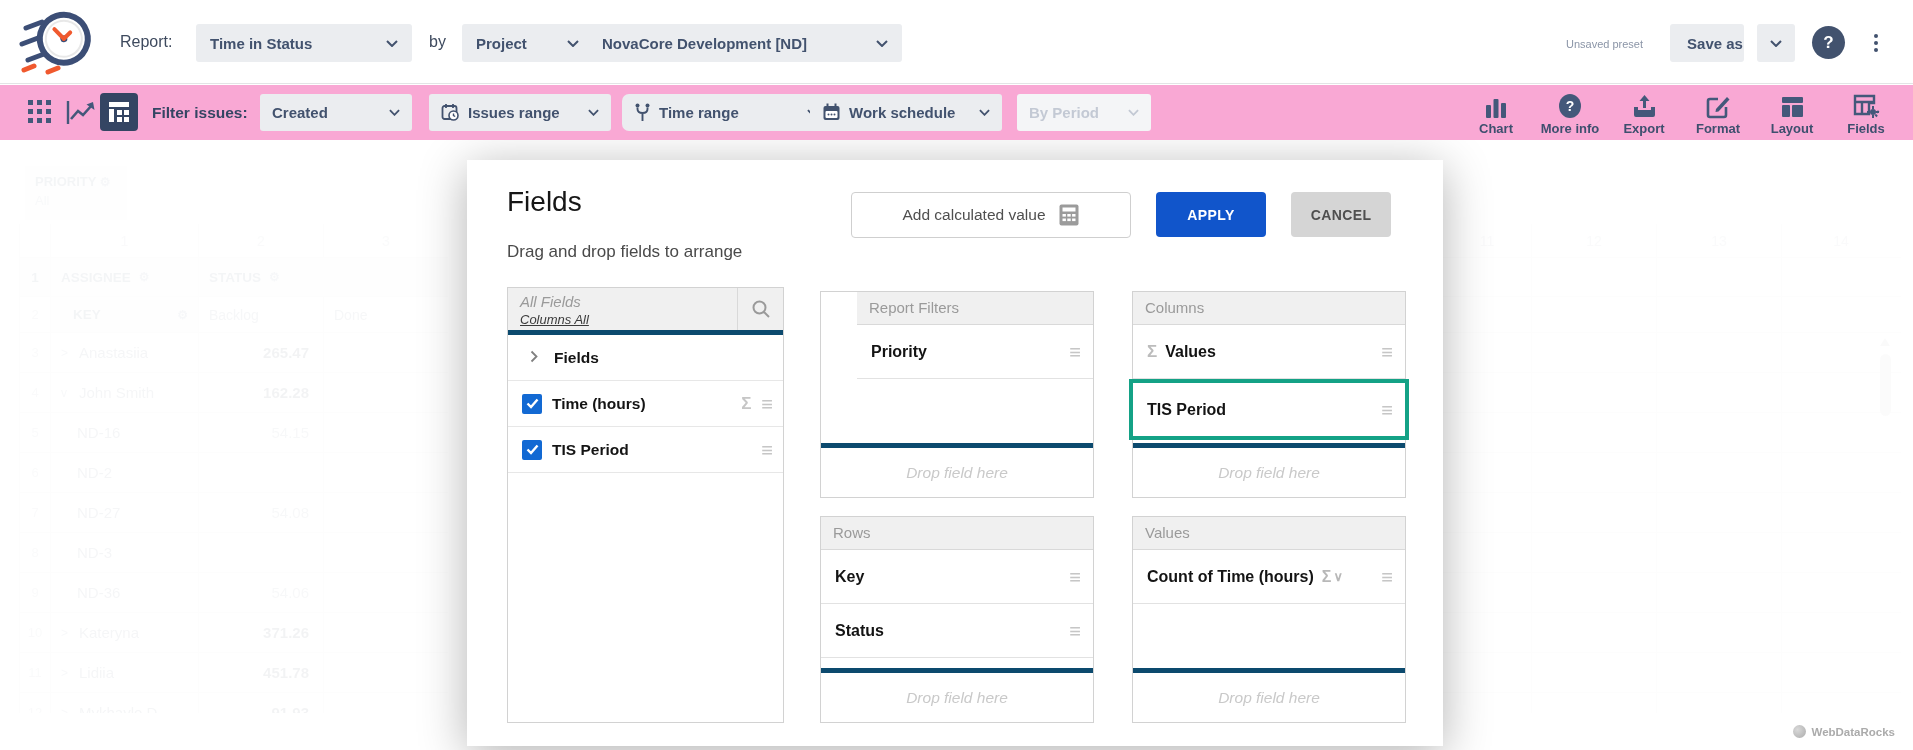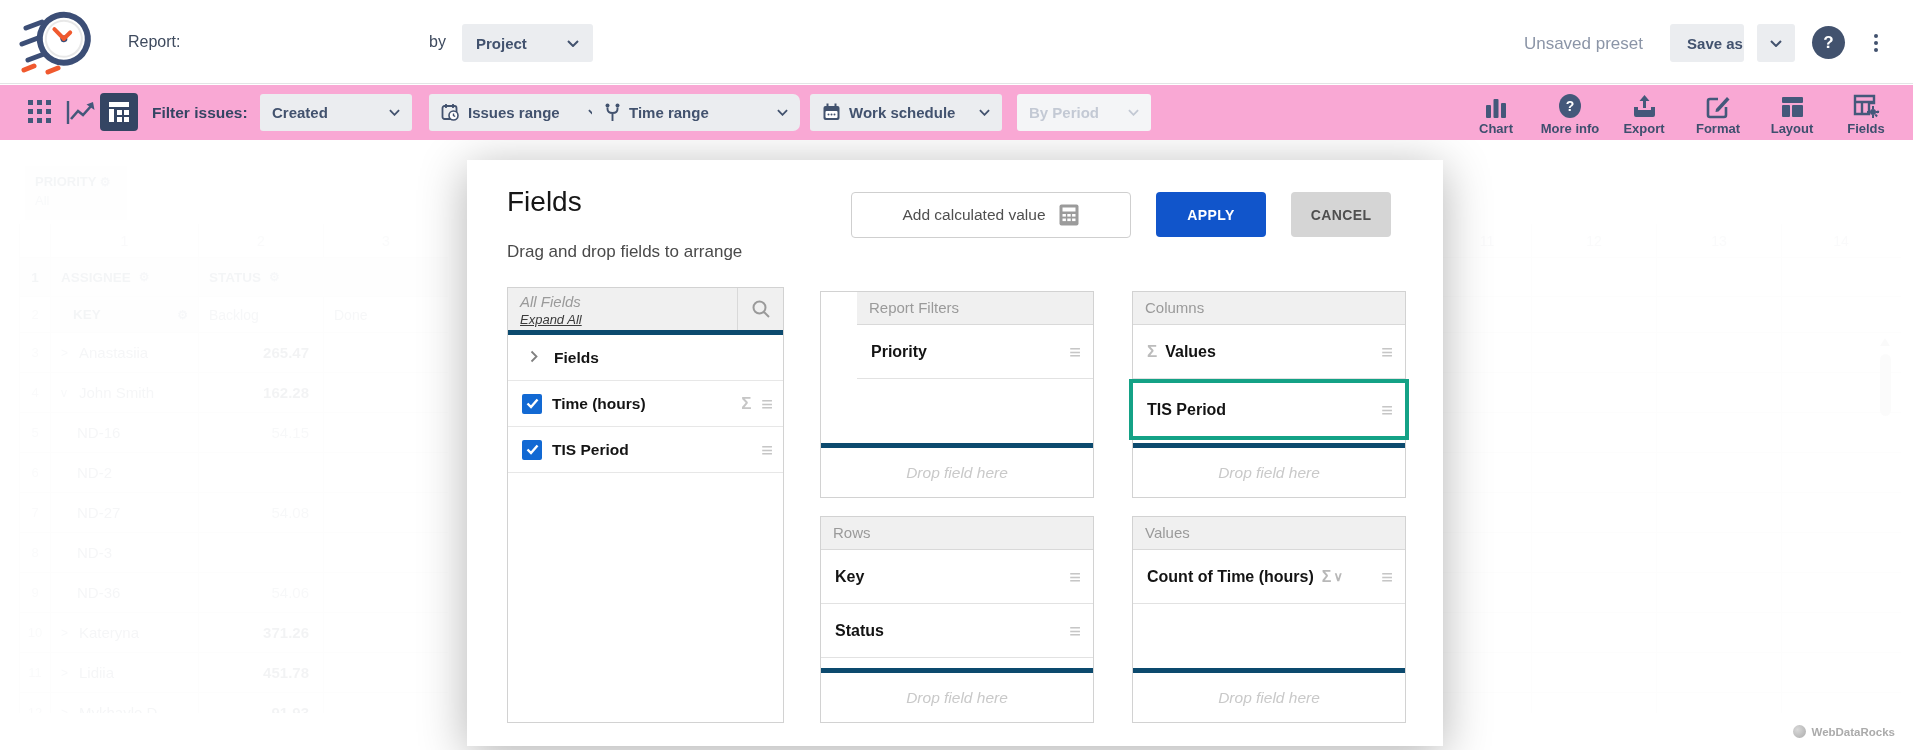--- a/index.html
+++ b/index.html
@@ -6,21 +6,21 @@
   body { font-family:"Liberation Sans", sans-serif; background:#fff; }
   .stage { position:relative; width:1913px; height:750px; overflow:hidden; background:#fff; }
 
   
   .topbar { position:absolute; left:0; top:0; width:100%; height:84px; background:#fff; border-bottom:1px solid #e3e4e6; z-index:5; }
   .logo { position:absolute; left:18px; top:6px; width:78px; height:72px; }
   .hlabel { position:absolute; top:0; height:84px; display:flex; align-items:center; font-size:16px; color:#3e4a5e; }
   .dd { position:absolute; top:24px; height:38px; background:#ebedf0; border-radius:3px; display:flex; align-items:center; padding:0 14px; font-size:15px; font-weight:600; color:#42526e; cursor:pointer; }
   .dd .chev { margin-left:auto; padding-left:12px; }
   .chev svg { display:block; }
-  .muted-preset { position:absolute; top:0; height:87px; display:flex; align-items:center; font-size:17px; color:#8b95a7; }
+  .muted-preset { position:absolute; top:0; height:87px; display:flex; align-items:center; font-size:11px; color:#8b95a7; }
   .btn-gray { position:absolute; top:24px; height:38px; background:#ebedf0; border-radius:3px; display:flex; align-items:center; justify-content:center; font-size:15px; font-weight:700; color:#42526e; cursor:pointer; }
   .help-circle { position:absolute; top:26px; width:33px; height:33px; border-radius:50%; background:#42526e; color:#fff; font-weight:700; font-size:17px; display:flex; align-items:center; justify-content:center; cursor:pointer; }
   .kebab { position:absolute; top:29px; width:28px; height:28px; display:flex; flex-direction:column; align-items:center; justify-content:center; gap:3px; cursor:pointer; }
   .kebab i { width:4px; height:4px; border-radius:50%; background:#42526e; }
 
   
   .toolbar { position:absolute; left:0; top:85px; width:100%; height:55px; background:#f9a8d4; z-index:5; }
   .ticon { position:absolute; top:14px; cursor:pointer; }
   .ticon-active { position:absolute; top:8px; width:38px; height:38px; background:#344563; border-radius:4px; display:flex; align-items:center; justify-content:center; cursor:pointer; }
   .tlabel { position:absolute; top:0; height:55px; display:flex; align-items:center; font-size:15.5px; font-weight:600; color:#344563; }
@@ -120,34 +120,50 @@
         <line x1="46" y1="34" x2="40" y2="22" stroke="#f0592e" stroke-width="4" stroke-linecap="round"></line>
         <line x1="46" y1="34" x2="54" y2="30" stroke="#f0592e" stroke-width="4" stroke-linecap="round"></line>
       </g>
       <line x1="8" y1="22" x2="24" y2="16" stroke="#3c4e76" stroke-width="5" stroke-linecap="round"></line>
       <line x1="4" y1="38" x2="20" y2="32" stroke="#3c4e76" stroke-width="5" stroke-linecap="round"></line>
       <line x1="10" y1="54" x2="26" y2="48" stroke="#3c4e76" stroke-width="5" stroke-linecap="round"></line>
       <line x1="6" y1="64" x2="16" y2="60" stroke="#f0592e" stroke-width="5" stroke-linecap="round"></line>
       <line x1="30" y1="66" x2="40" y2="62" stroke="#f0592e" stroke-width="5" stroke-linecap="round"></line>
     </svg>
 
-    <div class="hlabel" style="left:128px;">Report:</div>
-
+    <div class="hlabel" style="left:120px;">Report:</div>
+
+    <div class="dd" style="left:196px; width:216px;">
+      <span>Time in Status</span>
+      <span class="chev">
+        <svg width="12" height="7" viewBox="0 0 12 7">
+            <polyline points="1,1 6,6 11,1" fill="none" stroke="#42526e" stroke-width="2"></polyline>
+          </svg>
+      </span>
+    </div>
 
     <div class="hlabel" style="left:429px;">by</div>
 
     <div class="dd" style="left:462px; width:131px;">
       <span>Project</span>
       <span class="chev">
         <svg width="12" height="7" viewBox="0 0 12 7">
             <polyline points="1,1 6,6 11,1" fill="none" stroke="#42526e" stroke-width="2"></polyline>
           </svg>
       </span>
     </div>
 
+    <div class="dd" style="left:588px; width:314px;">
+      <span>NovaCore Development [ND]</span>
+      <span class="chev">
+        <svg width="12" height="7" viewBox="0 0 12 7">
+            <polyline points="1,1 6,6 11,1" fill="none" stroke="#42526e" stroke-width="2"></polyline>
+          </svg>
+      </span>
+    </div>
 
     <div class="muted-preset" style="right:270px;">Unsaved preset</div>
 
     <div class="btn-gray" style="left:1670px; width:74px;padding-left:16px;">Save as</div>
 
     <div class="btn-gray" style="left:1757px; width:38px;">
       <svg width="12" height="7" viewBox="0 0 12 7">
           <polyline points="1,1 6,6 11,1" fill="none" stroke="#42526e" stroke-width="2"></polyline>
         </svg>
     </div>
@@ -213,21 +229,21 @@
         <polyline points="12.5,10.5 12.5,12.5 14.2,13.5" fill="none" stroke="#42526e" stroke-width="1.4"></polyline>
       </svg>
       <span>Issues range</span>
       <span class="chev">
         <svg width="11" height="7" viewBox="0 0 12 7">
             <polyline points="1,1 6,6 11,1" fill="none" stroke="#42526e" stroke-width="2"></polyline>
           </svg>
       </span>
     </div>
 
-    <div class="tdd" style="left:592px; width:208px;border-radius:7px;">
+    <div class="tdd" style="left:622px; width:208px;border-radius:7px;">
       <svg width="17" height="19" viewBox="0 0 17 19">
         <circle cx="3.5" cy="2.5" r="2" fill="#42526e"></circle>
         <circle cx="13.5" cy="2.5" r="2" fill="#42526e"></circle>
         <path d="M3.5,4.5 L3.5,6 Q3.5,10 8.5,10 Q13.5,10 13.5,6 L13.5,4.5 M8.5,10 L8.5,18" fill="none" stroke="#42526e" stroke-width="1.9"></path>
       </svg>
       <span>Time range</span>
       <span class="chev">
         <svg width="11" height="7" viewBox="0 0 12 7">
             <polyline points="1,1 6,6 11,1" fill="none" stroke="#42526e" stroke-width="2"></polyline>
           </svg>
@@ -574,21 +590,21 @@
         </svg>
       </div>
 
       <div class="m-apply">APPLY</div>
       <div class="m-cancel">CANCEL</div>
 
       <div class="panel p-allfields">
         <div class="af-head">
           <div class="af-head-left">
             <div class="af-title">All Fields</div>
-            <span class="af-expand">Expand All</span>
+            <span class="af-expand">Columns All</span>
           </div>
           <div class="af-search">
             <svg width="20" height="20" viewBox="0 0 20 20">
               <circle cx="8.5" cy="8.5" r="6" fill="none" stroke="#9a9a9a" stroke-width="2"></circle>
               <line x1="13" y1="13" x2="18" y2="18" stroke="#9a9a9a" stroke-width="2"></line>
             </svg>
           </div>
         </div>
         <div class="f-row">
           <span class="tree-chev">

